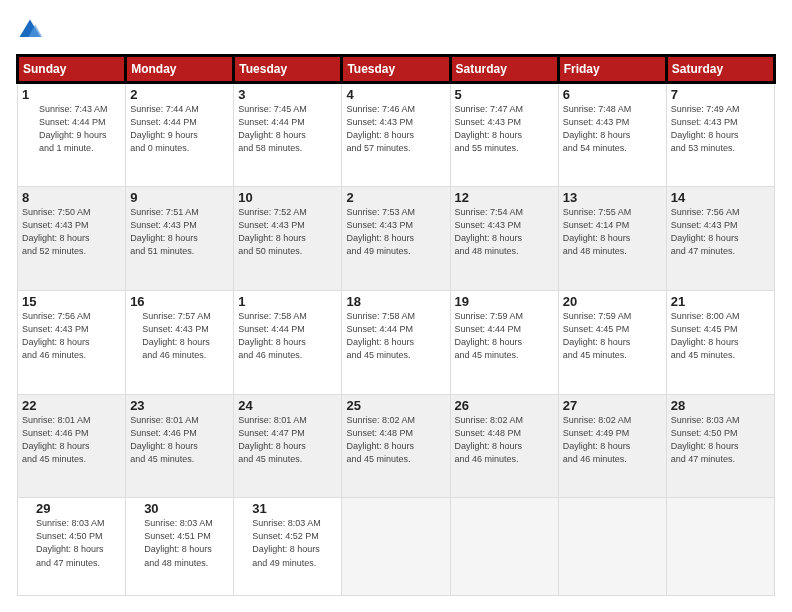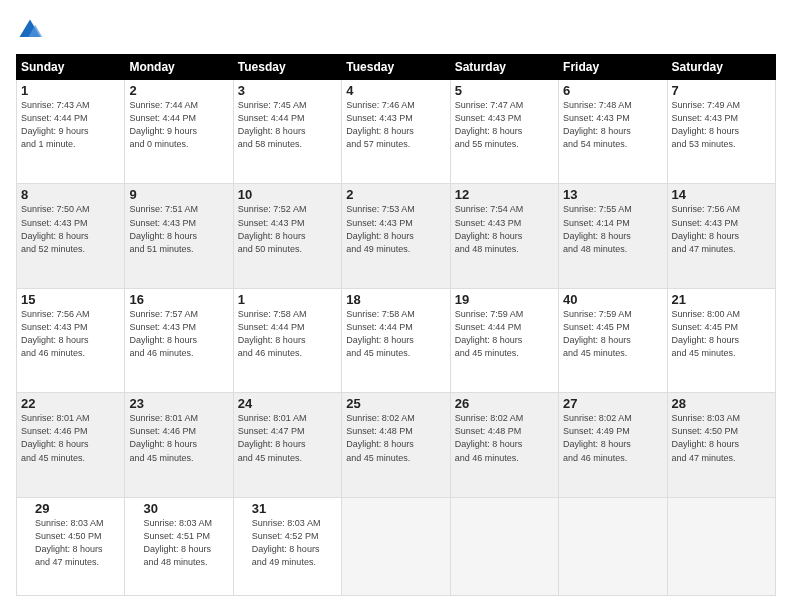--- a/index.html
+++ b/index.html
@@ -60,27 +60,27 @@
       color: #444;
     }
     .calendar {
       flex: 1;
       border: 1px solid #ccc;
       border-collapse: collapse;
       width: 100%;
       table-layout: fixed;
     }
     .calendar th {
-      background: #000000;
+      background: #b91c1c;
       color: white;
       font-size: 12px;
       font-weight: 600;
       padding: 5px 4px;
       text-align: left;
-      border: 1px solid #000000;
+      border: 3px solid #000000;
     }
     .calendar td {
       vertical-align: top;
       border: 1px solid #ddd;
       padding: 3px 4px;
       font-size: 9.5px;
       color: #333;
       height: 80px;
     }
     .calendar tr:last-child td {
@@ -136,21 +136,21 @@
           <th>Tuesday</th>
           <th>Saturday</th>
           <th>Friday</th>
           <th>Saturday</th>
         </tr>
     </thead>
     <tbody id="calendar-body">
     <tr>
           <td>
             <span class="day-num">1</span>
-            <div class="day-info" style="white-space: pre-line;">Sunrise: 7:43 AM
+            <div class="day-info" style="white-space: pre-line; margin-left: 17px;">Sunrise: 7:43 AM
 Sunset: 4:44 PM
 Daylight: 9 hours
 and 1 minute.</div>
           </td>
           <td>
             <span class="day-num">2</span>
             <div class="day-info" style="white-space: pre-line;">Sunrise: 7:44 AM
 Sunset: 4:44 PM
 Daylight: 9 hours
 and 0 minutes.</div>
@@ -245,21 +245,21 @@
         <tr>
           <td>
             <span class="day-num">15</span>
             <div class="day-info" style="white-space: pre-line;">Sunrise: 7:56 AM
 Sunset: 4:43 PM
 Daylight: 8 hours
 and 46 minutes.</div>
           </td>
           <td>
             <span class="day-num">16</span>
-            <div class="day-info" style="white-space: pre-line;">Sunrise: 7:57 AM
+            <div class="day-info" style="white-space: pre-line; margin-left: 12px;">Sunrise: 7:57 AM
 Sunset: 4:43 PM
 Daylight: 8 hours
 and 46 minutes.</div>
           </td>
           <td>
             <span class="day-num">1</span>
             <div class="day-info" style="white-space: pre-line;">Sunrise: 7:58 AM
 Sunset: 4:44 PM
 Daylight: 8 hours
 and 46 minutes.</div>
@@ -272,21 +272,21 @@
 and 45 minutes.</div>
           </td>
           <td>
             <span class="day-num">19</span>
             <div class="day-info" style="white-space: pre-line;">Sunrise: 7:59 AM
 Sunset: 4:44 PM
 Daylight: 8 hours
 and 45 minutes.</div>
           </td>
           <td>
-            <span class="day-num">40</span>
+            <span class="day-num">20</span>
             <div class="day-info" style="white-space: pre-line;">Sunrise: 7:59 AM
 Sunset: 4:45 PM
 Daylight: 8 hours
 and 45 minutes.</div>
           </td>
           <td>
             <span class="day-num">21</span>
             <div class="day-info" style="white-space: pre-line;">Sunrise: 8:00 AM
 Sunset: 4:45 PM
 Daylight: 8 hours

